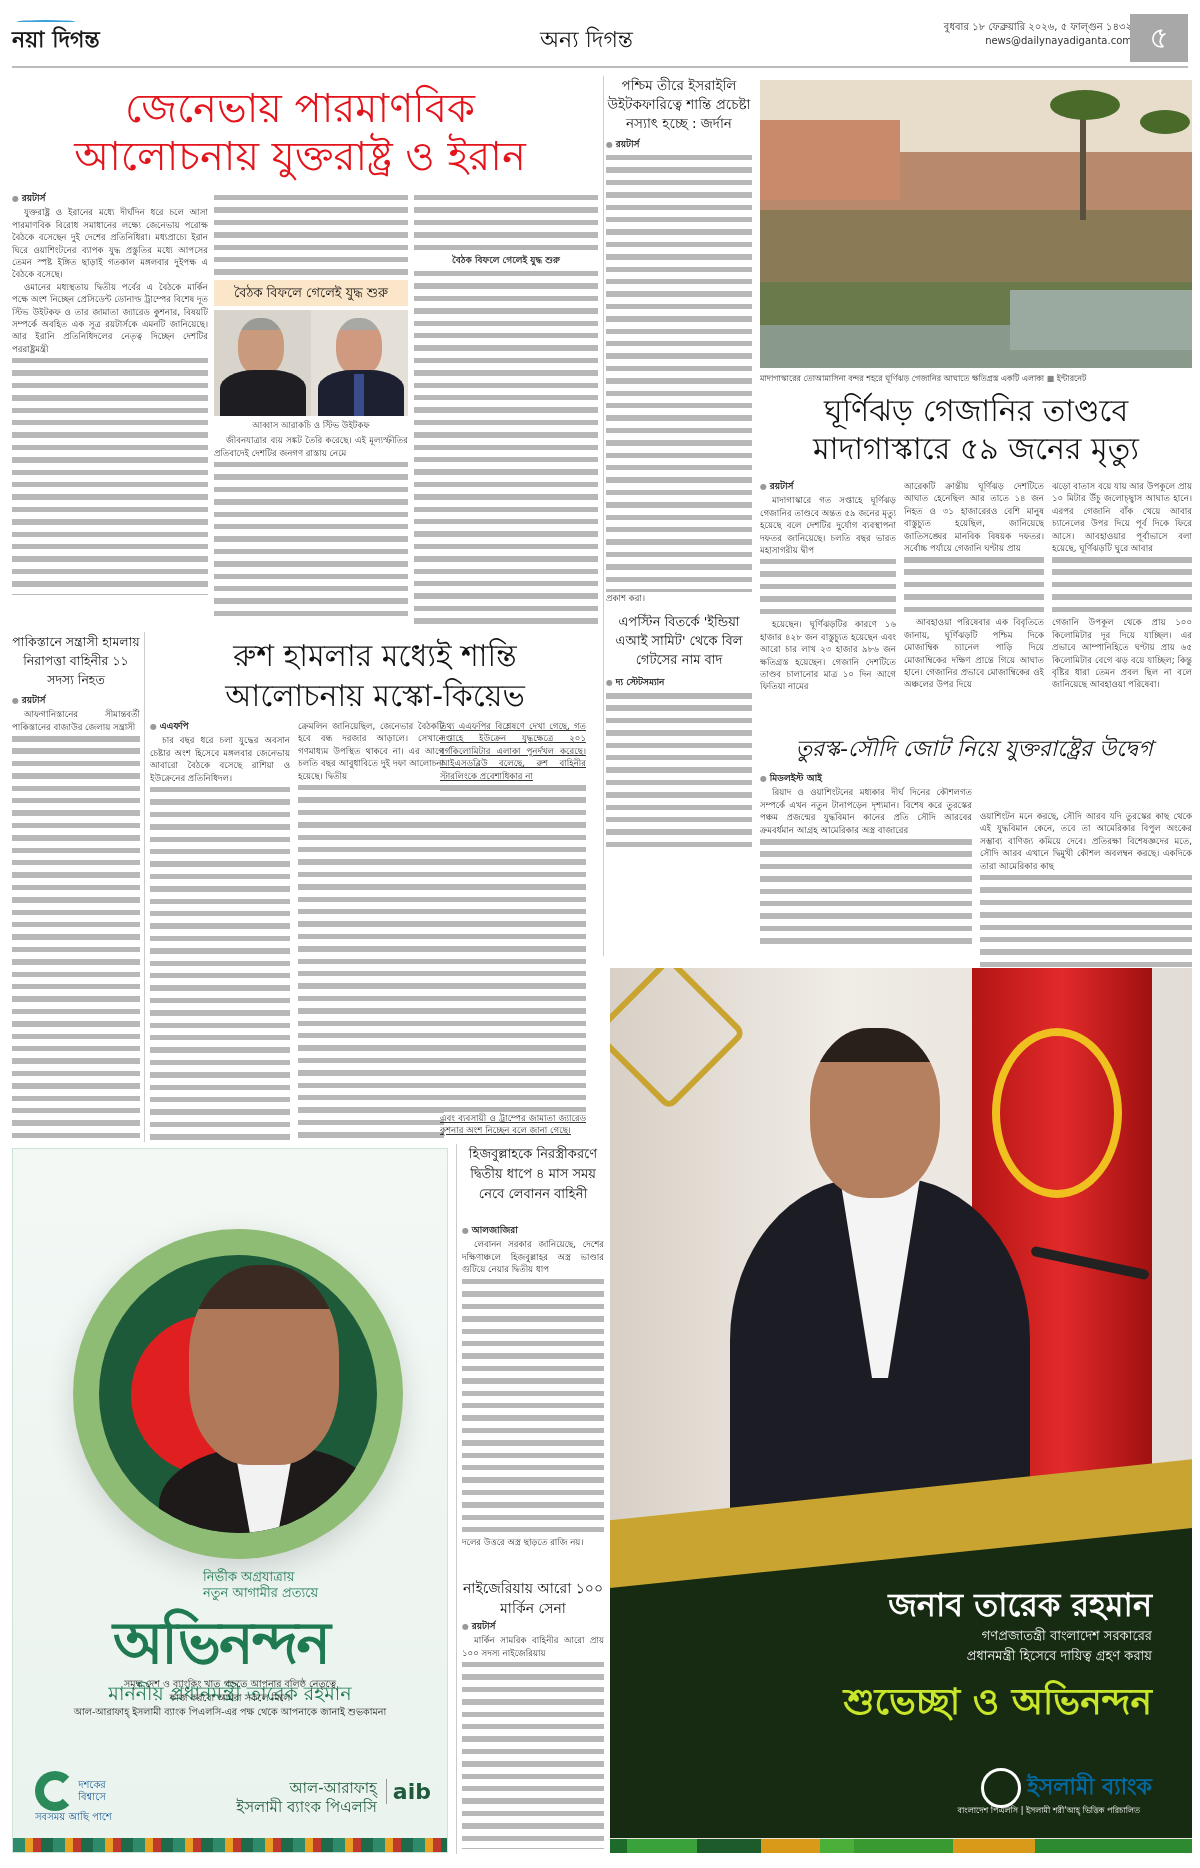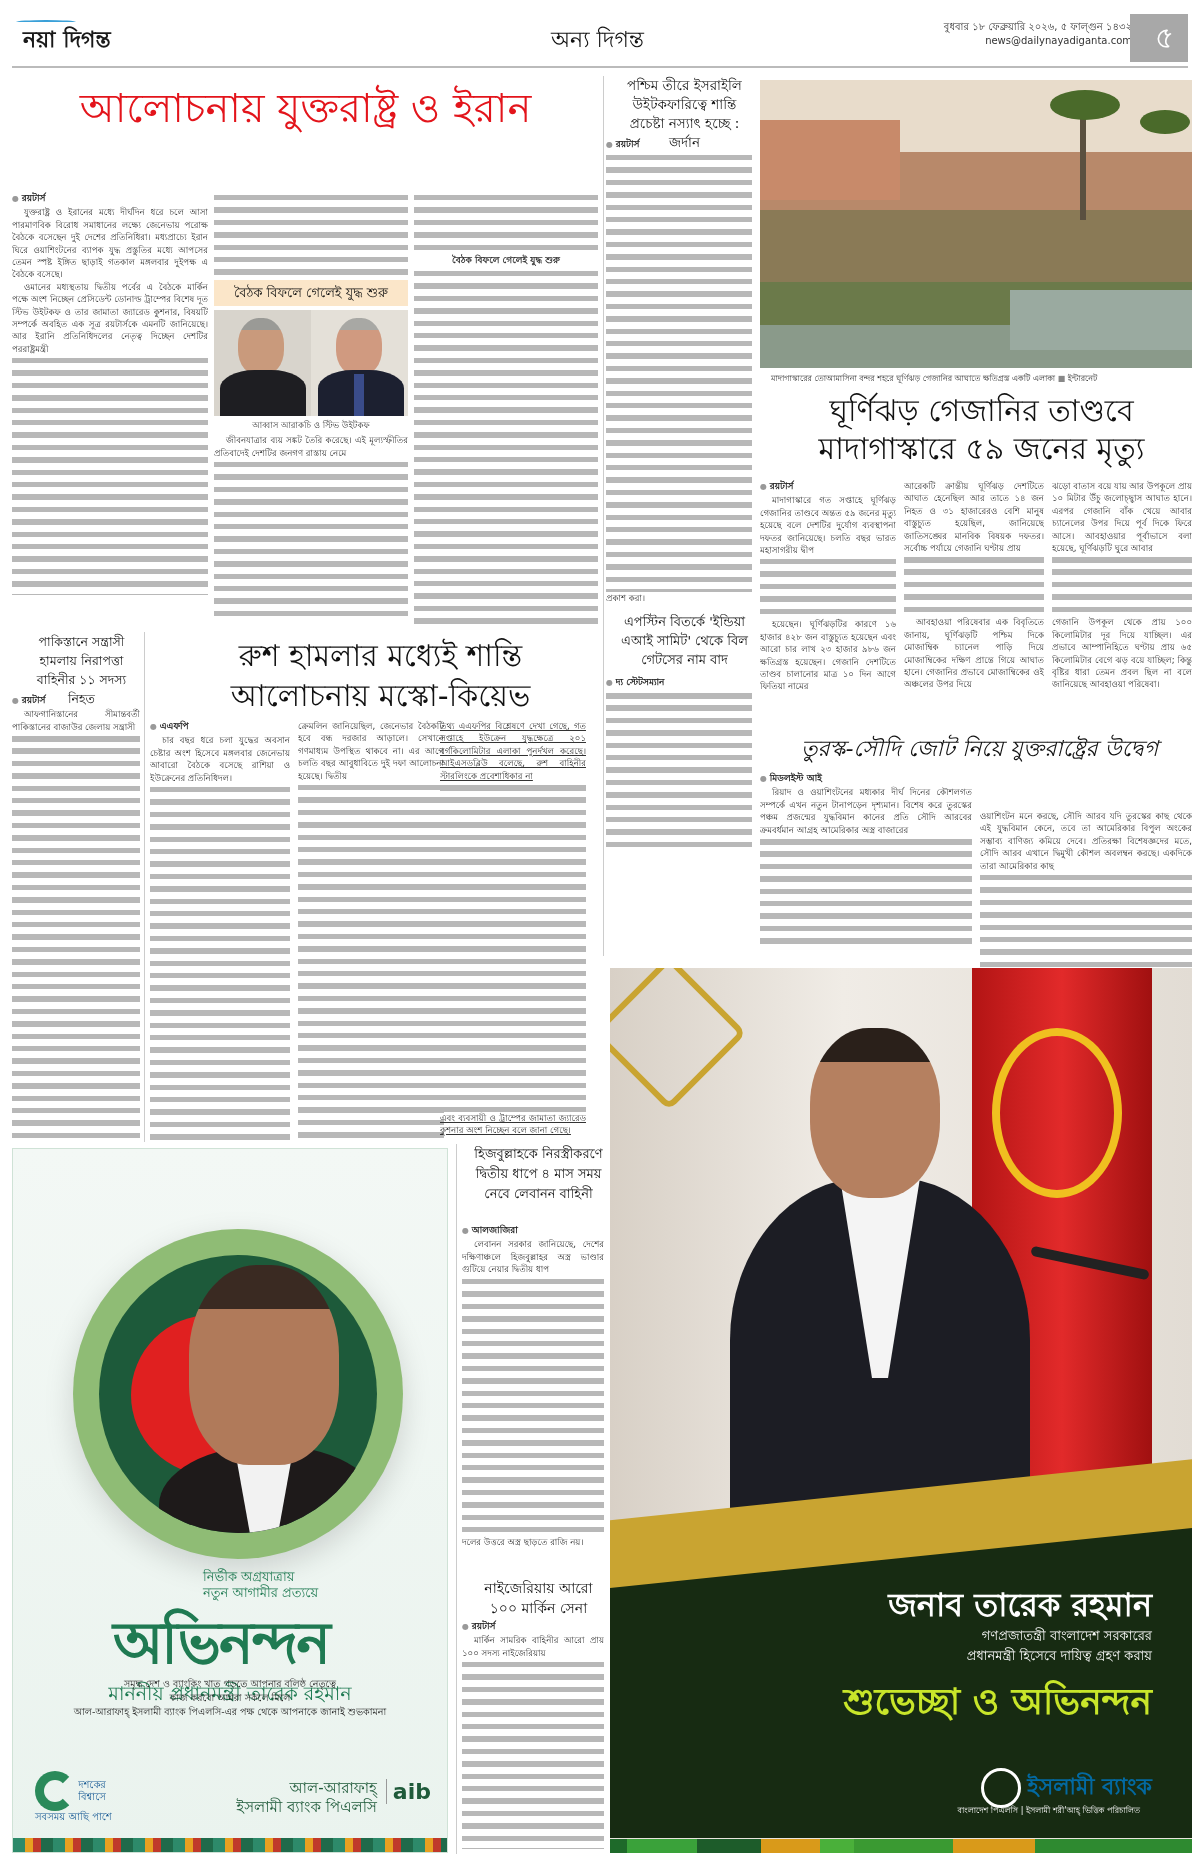--- a/index.html
+++ b/index.html
@@ -1,18 +1,18 @@
 <!DOCTYPE html>
 <html><head>
 <meta charset="utf-8">
 <style>
   * { box-sizing: border-box; margin: 0; padding: 0; }
   html, body { width: 1200px; height: 1868px; background: #ffffff; overflow: hidden; }
   body { font-family: "DejaVu Sans", sans-serif; color: #222; position: relative; }
-  .abs { position: absolute; padding-left: 11px; }
+  .abs { position: absolute; }
 
   
   .masthead { left: 0; top: 0; width: 1200px; height: 66px; }
   .logo { left: 12px; top: 22px; font-size: 22px; font-weight: bold; color: #1a1a1a; font-family: "DejaVu Serif", serif; }
   .logo .sun { position:absolute; left: 32px; top: -8px; width: 18px; height: 18px; border-radius: 50%; background: radial-gradient(circle,#ffcc33,#f08a1a); z-index:-1; }
   .logo .wave { position:absolute; left: 4px; top: -2px; width: 60px; height: 4px; border-top: 2px solid #3aa0d8; border-radius: 50%; }
   .section-title { left: 540px; top: 22px; font-size: 22px; font-family: "DejaVu Serif", serif; color: #111; }
   .dateline { right: 68px; top: 20px; text-align: right; font-size: 10px; line-height: 14px; color: #333; }
   .pagenum { left: 1130px; top: 14px; width: 58px; height: 48px; background: #a8a8a8; color: #fff; font-size: 30px; text-align: center; line-height: 48px; font-family: "DejaVu Serif", serif; }
   .rule { left: 12px; top: 66px; width: 1176px; height: 2px; background: #bbb; }
@@ -83,20 +83,21 @@
   <div class="abs section-title">অন্য দিগন্ত</div>
   <div class="abs dateline">
     <div>বুধবার ১৮ ফেব্রুয়ারি ২০২৬, ৫ ফাল্গুন ১৪৩২</div>
     <div>news@dailynayadiganta.com</div>
   </div>
   <div class="abs pagenum">৫</div>
 </div>
 <div class="abs rule"></div>
 
 <div class="abs hl-red" style="left:20px;top:84px;width:560px;font-size:40px;line-height:48px;">
+  <div>জেনেভায় পারমাণবিক</div>
   <div>আলোচনায় যুক্তরাষ্ট্র ও ইরান</div>
 </div>
 
 <div class="col" style="left:12px;top:192px;width:196px;height:432px;">
   <div class="byline">রয়টার্স</div>
   <p>যুক্তরাষ্ট্র ও ইরানের মধ্যে দীর্ঘদিন ধরে চলে আসা পারমাণবিক বিরোধ সমাধানের লক্ষ্যে জেনেভায় পরোক্ষ বৈঠকে বসেছেন দুই দেশের প্রতিনিধিরা। মধ্যপ্রাচ্যে ইরান ঘিরে ওয়াশিংটনের ব্যাপক যুদ্ধ প্রস্তুতির মধ্যে আপসের তেমন স্পষ্ট ইঙ্গিত ছাড়াই গতকাল মঙ্গলবার দুইপক্ষ এ বৈঠকে বসেছে।</p>
   <p>ওমানের মধ্যস্থতায় দ্বিতীয় পর্বের এ বৈঠকে মার্কিন পক্ষে অংশ নিচ্ছেন প্রেসিডেন্ট ডোনাল্ড ট্রাম্পের বিশেষ দূত স্টিভ উইটকফ ও তার জামাতা জ্যারেড কুশনার, বিষয়টি সম্পর্কে অবহিত এক সূত্র রয়টার্সকে এমনটি জানিয়েছে। আর ইরানি প্রতিনিধিদলের নেতৃত্ব দিচ্ছেন দেশটির পররাষ্ট্রমন্ত্রী</p>
   <span class="filler" style="height:240px;"></span>
 </div>
 

